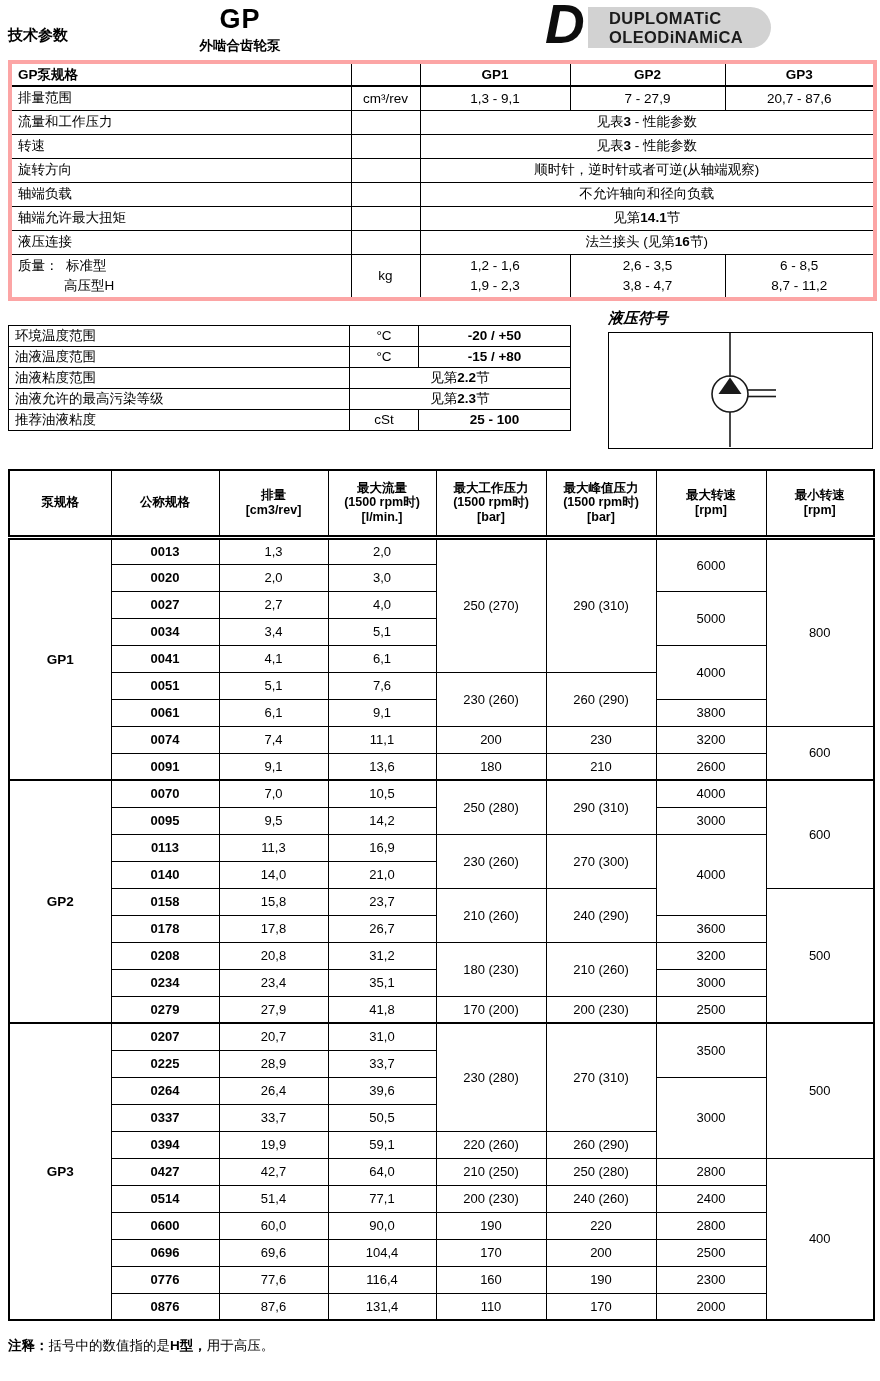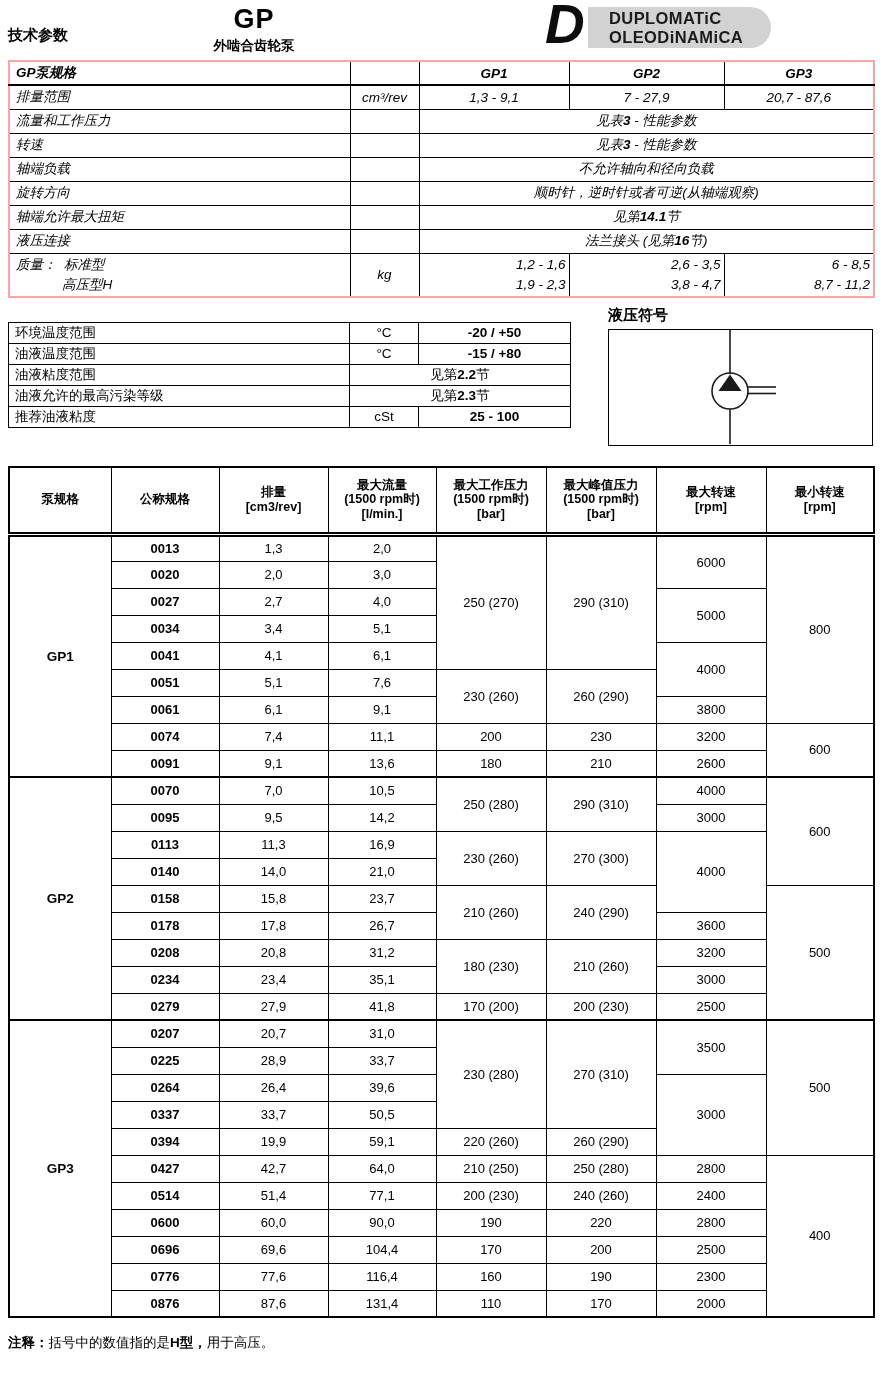--- a/index.html
+++ b/index.html
@@ -2,53 +2,53 @@
 <html><head>
 <meta charset="utf-8">
 <style>
   html,body{margin:0;padding:0;background:#fff;}
   body{font-family:"Liberation Sans","DejaVu Sans",sans-serif;color:#000;}
   .page{width:880px;height:1381px;box-sizing:border-box;padding:4px 8px 0 8px;overflow:hidden;position:relative;background:#fff;}
 
   
   .hdr{position:relative;height:56px;}
   .doc-type{position:absolute;left:0;top:22px;font-size:15px;font-weight:bold;}
-  .title-block{position:absolute;left:156px;top:0;width:180px;text-align:center;}
+  .title-block{position:absolute;left:142px;top:0;width:180px;text-align:center;}
   .title{font-size:27px;font-weight:bold;line-height:30px;letter-spacing:1px;}
   .subtitle{font-size:13.5px;font-weight:bold;margin-top:3px;}
   .logo{position:absolute;left:537px;top:1px;width:226px;height:45px;}
   .logo-pill{position:absolute;left:14px;top:2px;right:0;bottom:2px;background:#d2d2d2;border-radius:9px 21px 21px 9px;}
   .logo-text{position:absolute;left:64px;top:4px;font-weight:bold;font-size:16.5px;line-height:18.5px;color:#1b1b1b;letter-spacing:0.4px;}
   .logo-d{position:absolute;left:0;top:-8px;font-size:55px;line-height:55px;font-weight:bold;font-style:italic;color:#0d0d0d;background:#fff;padding:0 3px 0 0;border-radius:4px;}
 
   
   table{border-collapse:collapse;table-layout:fixed;}
   td,th{border:1px solid #000;font-size:13.5px;text-align:center;vertical-align:middle;padding:1px 3px;overflow:hidden;}
   .b{font-weight:bold;}
   td.lbl{text-align:left;padding-left:6px;}
   span.b{font-weight:bold;}
 
   
-  #spec-table{width:865px;border:2px solid #fca5a5;font-style:italic;}
+  #spec-table{width:865px;border:4px solid #fca5a5;}
   #spec-table tr{height:24px;}
   #spec-table tr.hd td{border-bottom:2px solid #000;}
   #spec-table tr.dbl{height:36px;}
   #spec-table col.c1{width:341px}#spec-table col.c2{width:69px}
   #spec-table col.c3{width:150px}#spec-table col.c4{width:155px}#spec-table col.c5{width:150px}
   td.mass div{white-space:pre;line-height:20px;}
   td.mass div:nth-child(2){padding-left:46px;}
-  td.twoline div{line-height:20px;text-align:right;}
+  td.twoline div{line-height:20px;}
 
   
   .mid{position:relative;margin-top:8px;height:148px;}
   #fluid-table{position:absolute;left:0;top:16px;width:562px;border:1.5px solid #000;}
   #fluid-table tr{height:15px;}
   #fluid-table col.c1{width:341px}#fluid-table col.c2{width:69px}#fluid-table col.c3{width:152px}
   .sym-wrap{position:absolute;left:600px;top:0;width:265px;}
-  .sym-title{font-size:15px;font-weight:bold;margin:0 0 4px 0;}
+  .sym-title{font-size:15px;font-weight:bold;margin:0 0 4px 0;font-style:italic;}
   .sym-box{width:265px;height:117px;border:1.5px solid #000;box-sizing:border-box;}
 
   
   #perf-table{width:865px;border:2px solid #000;margin-top:12px;}
   #perf-table th{font-weight:bold;font-size:12.5px;line-height:14.5px;height:62px;border-bottom:5px double #000;}
   #perf-table tbody tr{height:27px;}
   #perf-table td{font-size:13px;}
   #perf-table td.code{font-weight:bold;}
   #perf-table td.grp{font-weight:bold;font-size:13.5px;}
   #perf-table tr.sec td{border-top:2px solid #000;}
@@ -106,28 +106,28 @@
           <td class="lbl">流量和工作压力</td>
           <td></td>
           <td colspan="3"><span>见表</span><span class="b">3</span><span> - 性能参数</span></td>
         </tr>
         <tr>
           <td class="lbl">转速</td>
           <td></td>
           <td colspan="3"><span>见表</span><span class="b">3</span><span> - 性能参数</span></td>
         </tr>
         <tr>
+          <td class="lbl">旋转方向</td>
+          <td></td>
+          <td colspan="3">顺时针，逆时针或者可逆(从轴端观察)</td>
+        </tr>
+        <tr>
           <td class="lbl">轴端负载</td>
           <td></td>
           <td colspan="3">不允许轴向和径向负载</td>
-        </tr>
-        <tr>
-          <td class="lbl">旋转方向</td>
-          <td></td>
-          <td colspan="3">顺时针，逆时针或者可逆(从轴端观察)</td>
         </tr>
         <tr>
           <td class="lbl">轴端允许最大扭矩</td>
           <td></td>
           <td colspan="3"><span>见第</span><span class="b">14.1</span><span>节</span></td>
         </tr>
         <tr>
           <td class="lbl">液压连接</td>
           <td></td>
           <td colspan="3"><span>法兰接头 (见第</span><span class="b">16</span><span>节)</span></td>

